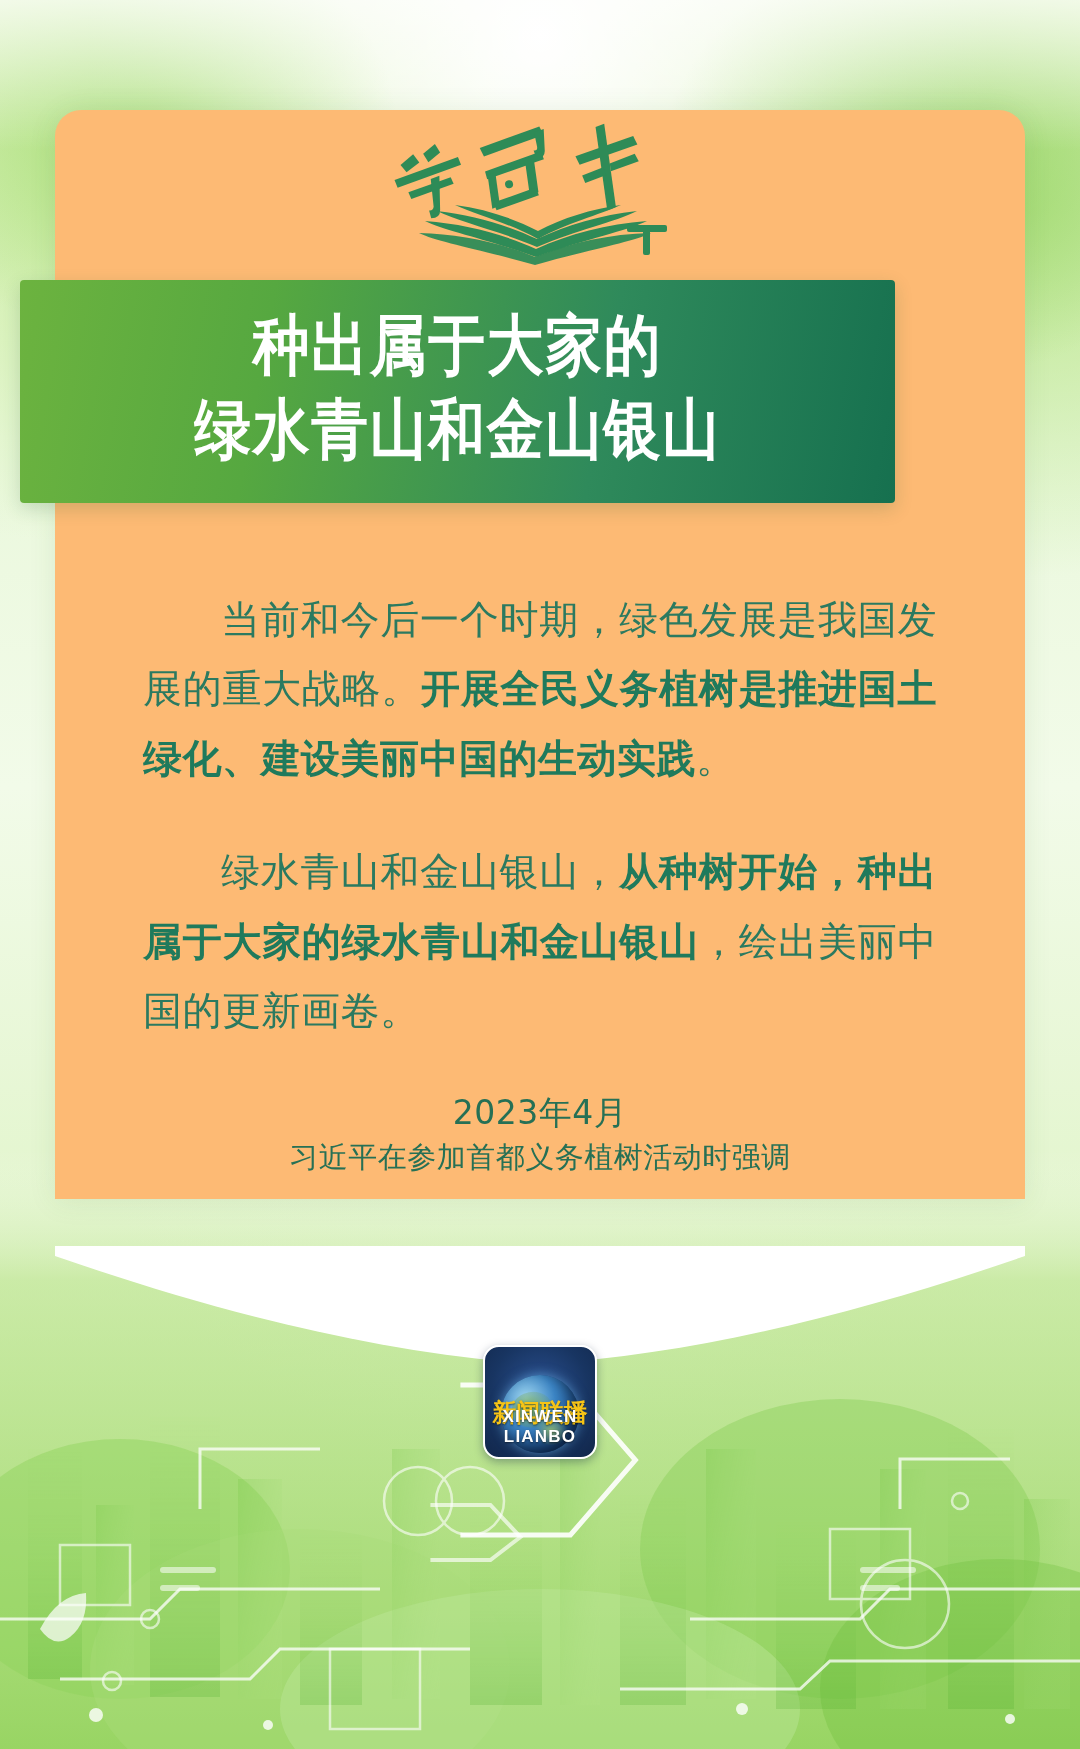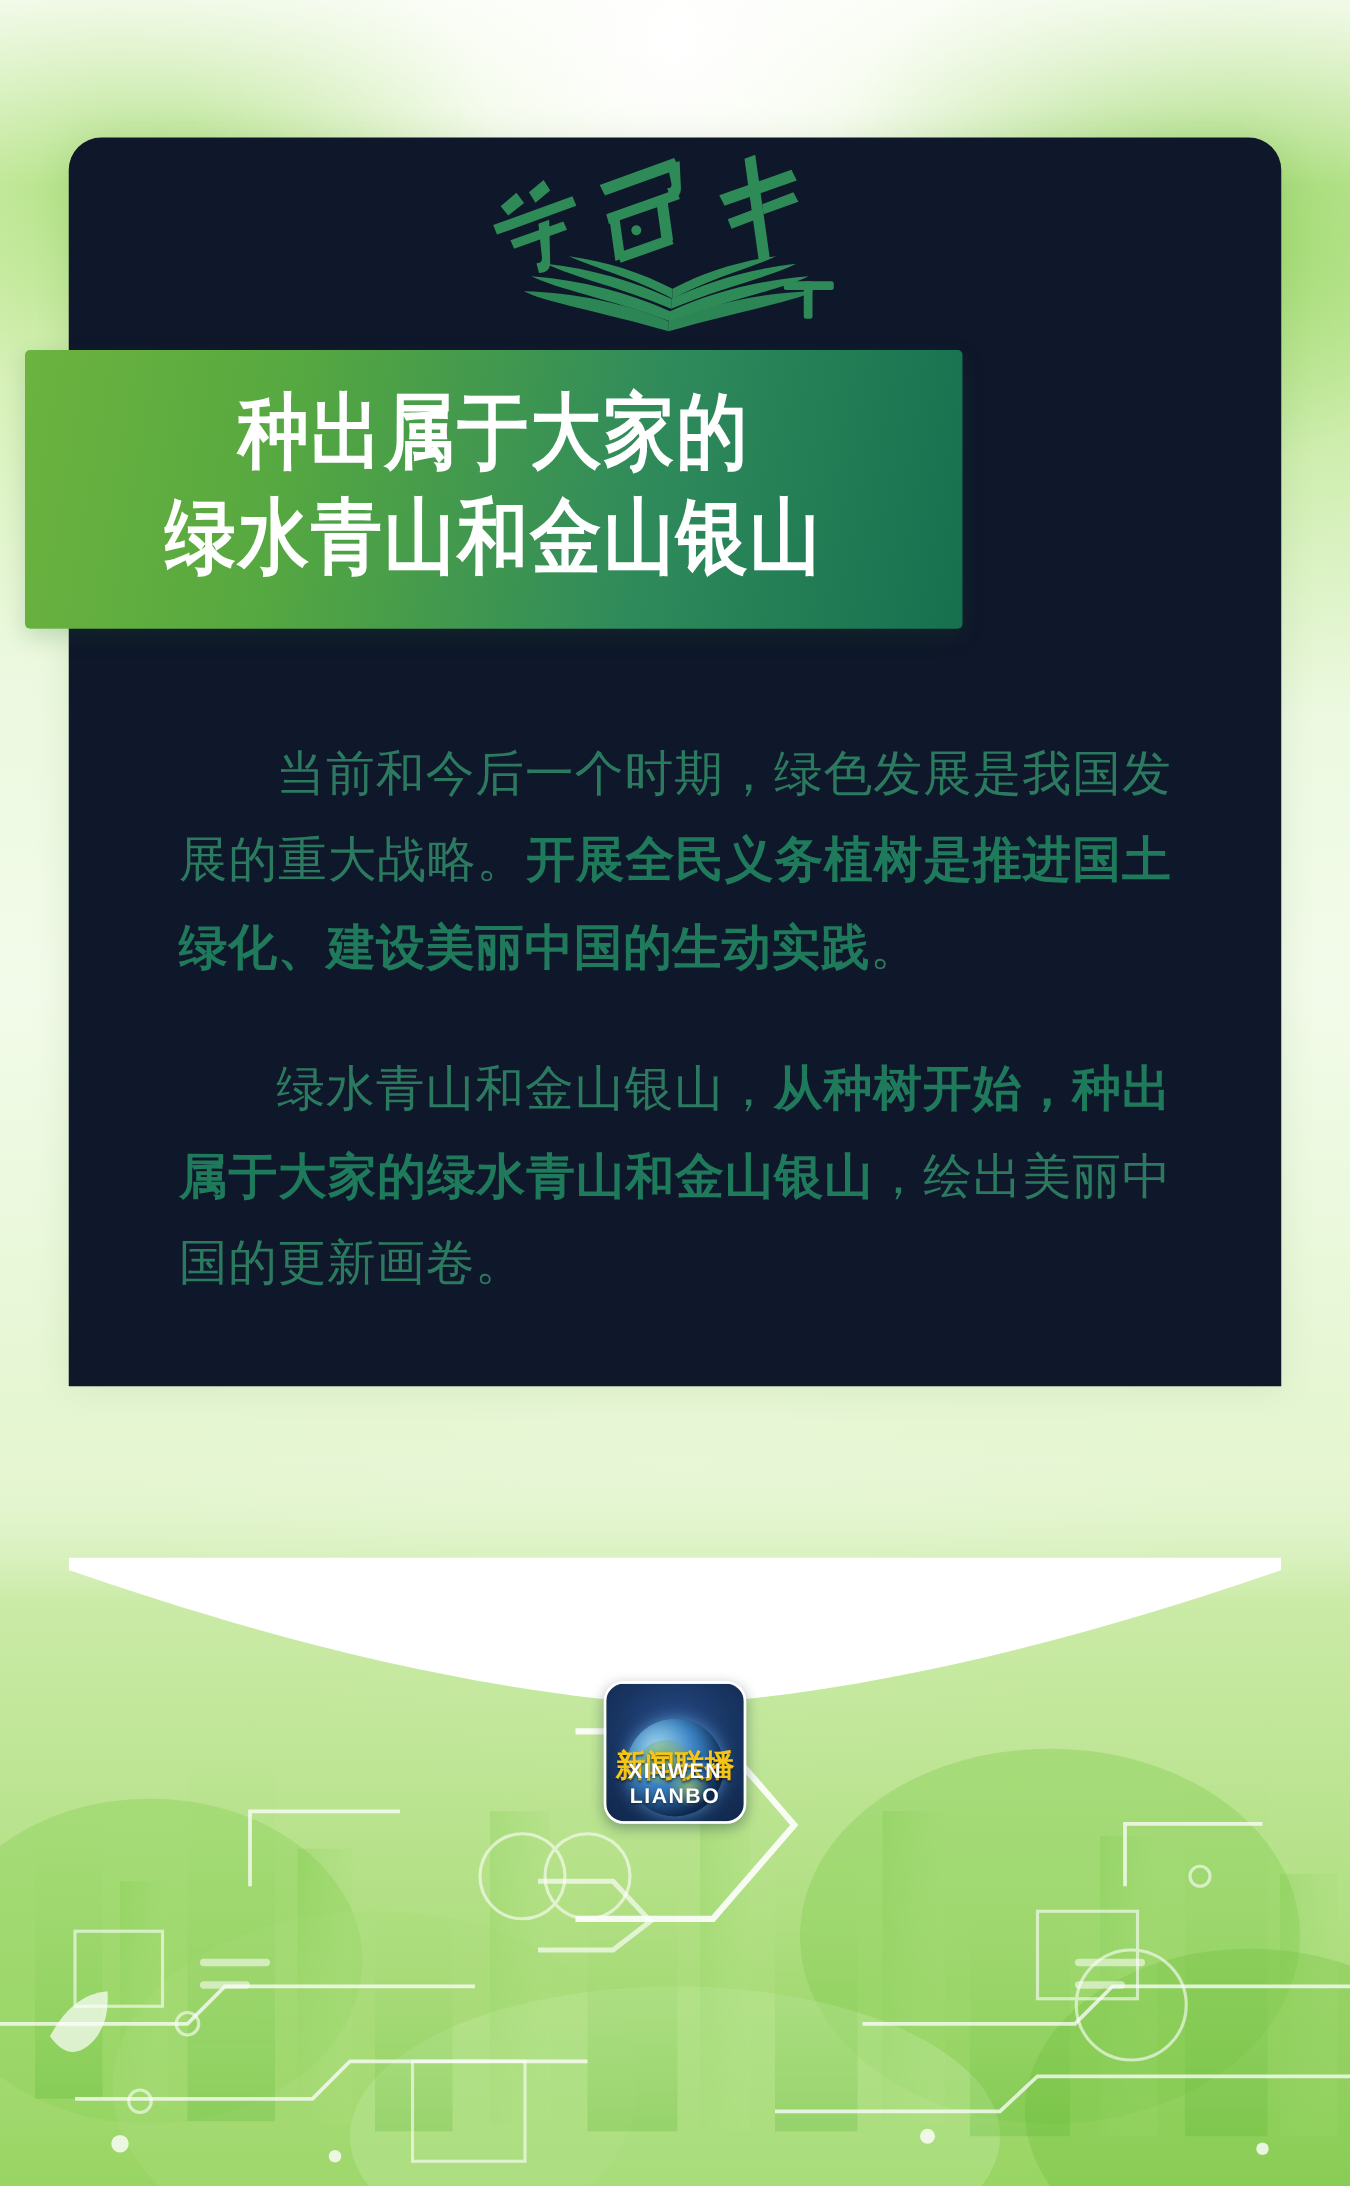--- a/index.html
+++ b/index.html
@@ -55,21 +55,21 @@
     overflow: hidden;
   }
   .bg-tech svg { display: block; width: 100%; height: 100%; }
 
   
   .card {
     position: absolute;
     left: 55px;
     top: 110px;
     width: 970px;
-    background: #0f172a;
+    background: #fdba74;
     border-radius: 26px 26px 0 0;
     box-shadow: 0 2px 28px rgba(60,110,40,.10);
     padding-bottom: 20px;
   }
   
   .card-bottom {
     position: absolute;
     left: 55px;
     top: 1246px;
     width: 970px;
@@ -85,21 +85,21 @@
     align-items: center;
     justify-content: center;
   }
   .logo-svg { display: block; }
 
   
   .banner {
     position: absolute;
     left: 20px;
     top: 280px;
-    width: 750px;
+    width: 875px;
     padding: 24px 0 30px;
     background: linear-gradient(100deg, #6cb33f 0%, #56a840 28%, #2f8a5b 66%, #16704f 100%);
     border-radius: 4px 4px 4px 4px;
     box-shadow: 0 6px 18px rgba(30,90,50,.18);
     text-align: center;
   }
   .banner-line {
     color: #ffffff;
     font-family: "DejaVu Sans", "Liberation Sans", sans-serif;
     font-weight: bold;
@@ -366,20 +366,24 @@
             <rect x="268" y="24" width="7" height="30" rx="2"></rect>
           </g>
         </g>
       </svg>
     </div>
 
     <div class="body-text">
       <p class="para" id="para1"><span>当前和今后一个时期，绿色发展是我国发展的重大战略。</span><b>开展全民义务植树是推进国土绿化、建设美丽中国的生动实践</b><span>。</span></p>
       <p class="para" id="para2"><span>绿水青山和金山银山，</span><b>从种树开始，种出属于大家的绿水青山和金山银山</b><span>，绘出美丽中国的更新画卷。</span></p>
 
+      <div class="attr">
+        <div class="attr-date">2023年4月</div>
+        <div class="attr-src">习近平在参加首都义务植树活动时强调</div>
+      </div>
     </div>
   </div>
 
   <div class="card-bottom">
     <svg viewBox="0 0 970 120" preserveAspectRatio="none" xmlns="http://www.w3.org/2000/svg">
       <path d="M0,0 L970,0 L970,10 C820,62 650,108 485,118 C320,108 150,62 0,10 Z" fill="#ffffff"></path>
     </svg>
   </div>
 
   <div class="banner">

